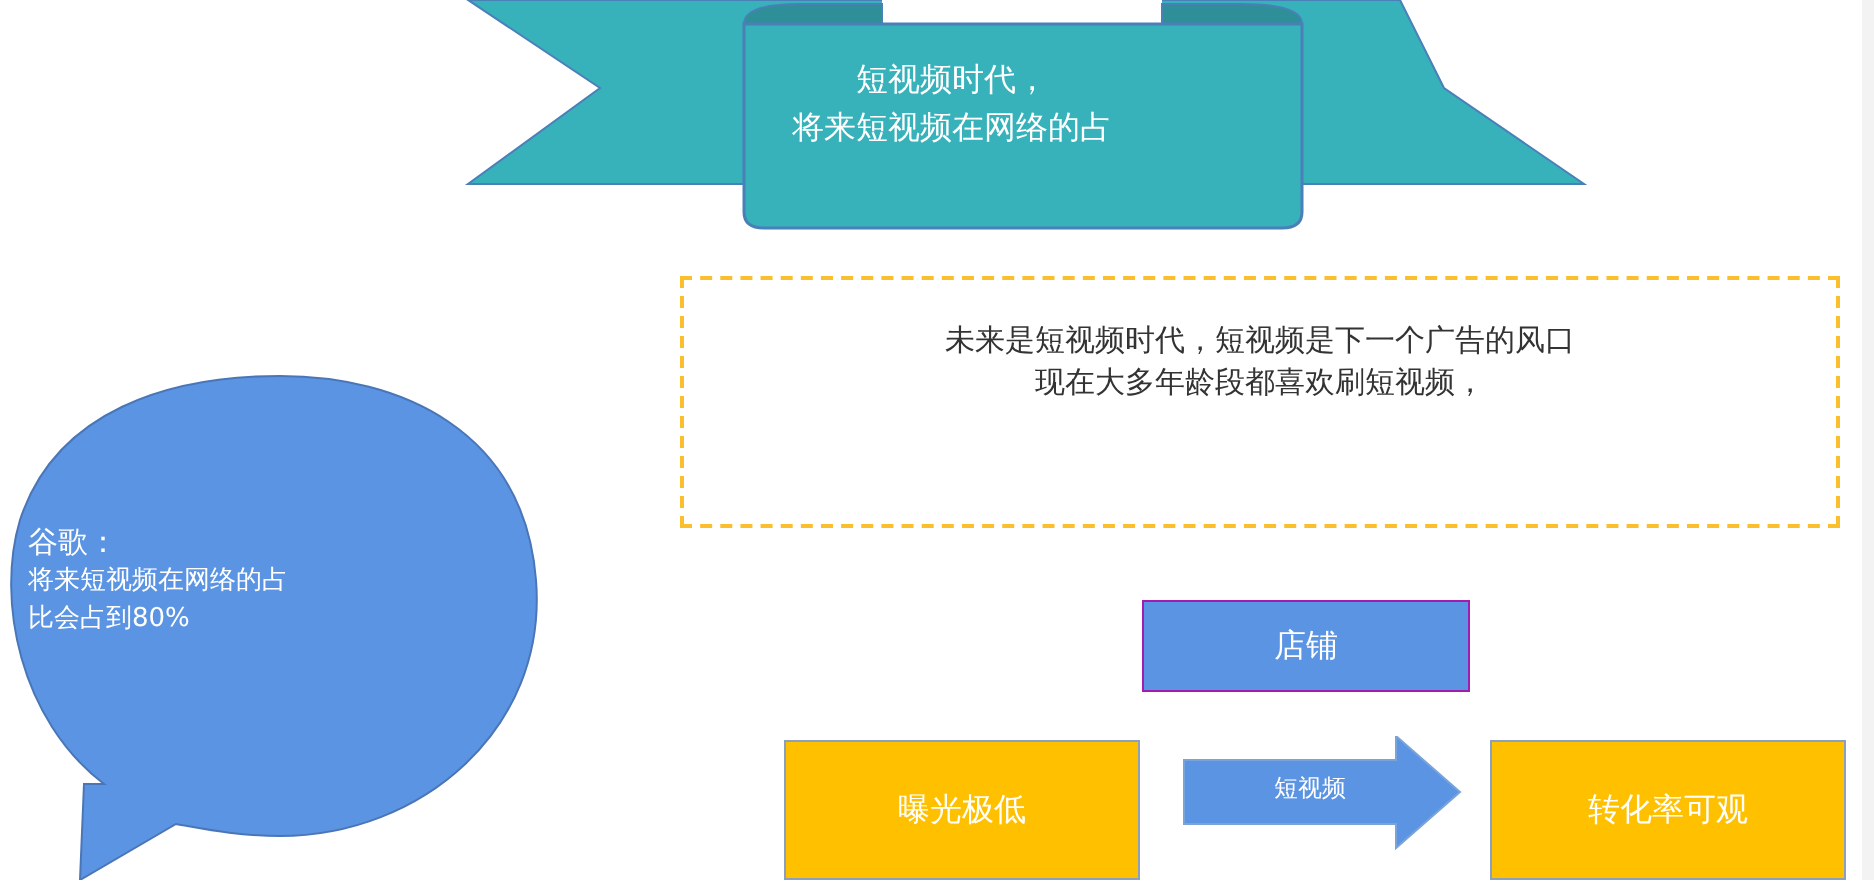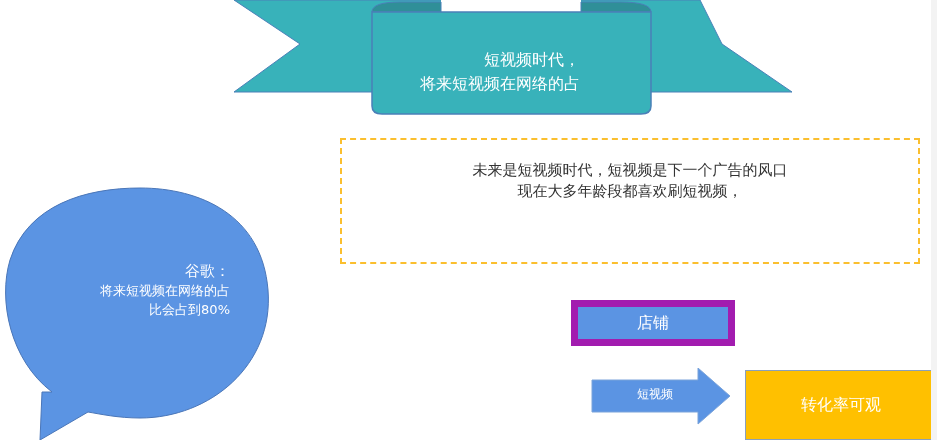--- a/index.html
+++ b/index.html
@@ -26,23 +26,23 @@
       background: #f3f3f3;
     }
     
     .ribbon-svg {
       position: absolute;
       left: 0; top: 0;
     }
     .ribbon-text {
       position: absolute;
       left: 372px;
-      top: 48px;
+      top: 28px;
       width: 208px;
-      text-align: right;
+      text-align: center;
       color: #ffffff;
       font-size: 16px;
       line-height: 24px;
     }
     
     .info-box {
       position: absolute;
       left: 340px;
       top: 138px;
       width: 580px;
@@ -60,24 +60,24 @@
       font-size: 15px;
       line-height: 21px;
     }
     
     .bubble-svg {
       position: absolute;
       left: 0; top: 0;
     }
     .bubble-text {
       position: absolute;
-      left: 30px;
+      left: 14px;
       top: 262px;
       width: 200px;
-      text-align: right;
+      text-align: left;
       color: #ffffff;
       font-size: 13px;
       line-height: 19px;
     }
     .bubble-title {
       font-size: 15px;
       display: block;
     }
     
     .box {
@@ -86,31 +86,31 @@
       display: flex;
       align-items: center;
       justify-content: center;
       color: #ffffff;
       font-size: 16px;
     }
     .box-store {
       left: 571px; top: 300px;
       width: 164px; height: 46px;
       background: #5b94e3;
-      border: 7px solid #a21caf;
+      border: 1px solid #a21caf;
     }
     .box-low {
       left: 392px; top: 370px;
       width: 178px; height: 70px;
       background: #ffc000;
       border: 1px solid #8aa0bb;
     }
     .box-high {
       left: 745px; top: 370px;
-      width: 192px; height: 70px;
+      width: 178px; height: 70px;
       background: #ffc000;
       border: 1px solid #8aa0bb;
     }
     .arrow-svg {
       position: absolute;
       left: 590px; top: 368px;
     }
     .arrow-text {
       position: absolute;
       left: 596px;
@@ -157,20 +157,23 @@
   <div class="bubble-text">
     <span class="bubble-title">谷歌：</span>
     <div>将来短视频在网络的占</div>
     <div>比会占到80%</div>
   </div>
 
   <div class="box box-store">
     <span>店铺</span>
   </div>
 
+  <div class="box box-low">
+    <span>曝光极低</span>
+  </div>
 
   <svg class="arrow-svg" width="150" height="64">
     <polygon points="2,12 108,12 108,0 140,28 108,56 108,44 2,44" fill="#5b94e3" stroke="#7aa3da" stroke-width="1"></polygon>
   </svg>
   <div class="arrow-text">短视频</div>
 
   <div class="box box-high">
     <span>转化率可观</span>
   </div>
 

